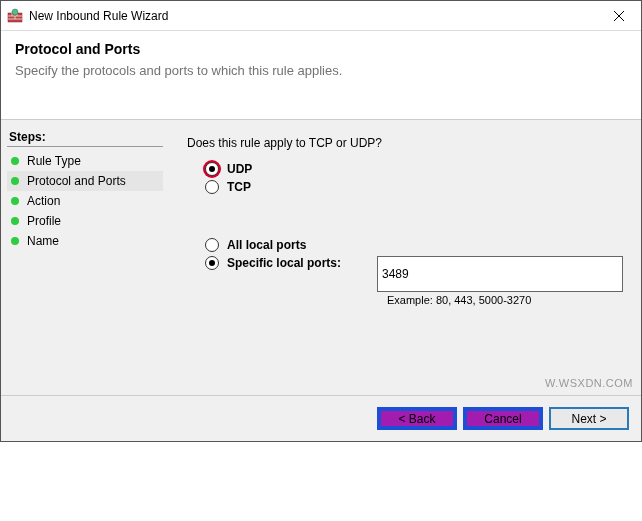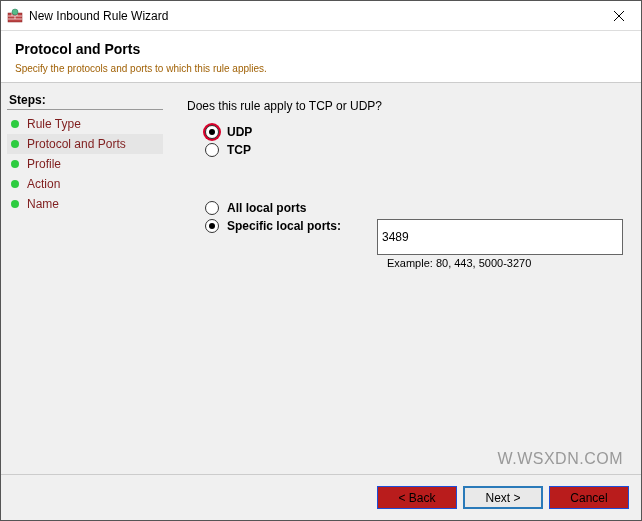--- a/index.html
+++ b/index.html
@@ -6,21 +6,21 @@
   html, body {
     margin: 0; padding: 0;
     width: 642px; height: 521px;
     font-family: "Segoe UI", Tahoma, sans-serif;
     font-size: 12px;
     background: #fff;
     color: #000;
     overflow: hidden;
   }
   .window {
-    width: 642px; height: 521px;
+    width: 642px; height: 442px;
     border: 1px solid #555;
     display: flex;
     flex-direction: column;
   }
   .titlebar {
     height: 30px;
     display: flex;
     align-items: center;
     padding: 0 0 0 6px;
     border-bottom: 1px solid #ddd;
@@ -45,28 +45,29 @@
   .header {
     padding: 10px 14px 8px 14px;
   }
   .header h1 {
     margin: 0 0 6px 0;
     font-size: 14px;
     font-weight: bold;
     color: #000;
   }
   .header .subtitle {
-    font-size: 10px;
-    color: #a16207;
+    font-size: 13px;
+    color: #737373;
   }
   .body {
     flex: 1;
     display: flex;
     background: #f0f0f0;
     border-top: 1px solid #ccc;
+    margin-top: 33px;
   }
   .steps-col {
     width: 168px;
     padding: 8px 6px;
   }
   .steps-col .steps-label {
     font-weight: bold;
     font-size: 12px;
     padding: 2px 0 2px 2px;
     border-bottom: 1px solid #999;
@@ -83,21 +84,21 @@
     background: #e5e5e5;
   }
   .step .bullet {
     width: 8px; height: 8px;
     border-radius: 50%;
     background: #2ecc40;
     margin-right: 8px;
     flex-shrink: 0;
   }
   .step .label {
-    color: #7f1d1d;
+    color: #000000;
   }
   .content-col {
     flex: 1;
     padding: 16px 18px 10px 18px;
     font-size: 12px;
     position: relative;
   }
   .question {
     margin-bottom: 12px;
   }
@@ -157,35 +158,35 @@
     display: flex;
     align-items: center;
     justify-content: flex-end;
     padding: 0 12px;
     gap: 6px;
     background: #f0f0f0;
   }
   .btn {
     min-width: 80px;
     height: 23px;
-    border: 1px solid #1d4ed8;
-    background: #b91c1c;
+    border: 4px solid #1d4ed8;
+    background: #a21caf;
     font-family: inherit;
     font-size: 12px;
     cursor: default;
     padding: 0 10px;
   }
   .btn.primary {
     border: 2px solid #2a7ab9;
     background: #e9e9e9;
   }
   .watermark {
     position: absolute;
-    right: 18px; bottom: 6px;
-    font-size: 16px;
+    right: 8px; bottom: 6px;
+    font-size: 11px;
     color: #999;
     letter-spacing: 0.5px;
   }
 </style>
 </head>
 <body>
 
 <div class="window">
 
   <div class="titlebar">
@@ -222,25 +223,25 @@
       <div class="step">
         <span class="bullet"></span>
         <span class="label">Rule Type</span>
       </div>
       <div class="step current">
         <span class="bullet"></span>
         <span class="label">Protocol and Ports</span>
       </div>
       <div class="step">
         <span class="bullet"></span>
+        <span class="label">Action</span>
+      </div>
+      <div class="step">
+        <span class="bullet"></span>
         <span class="label">Profile</span>
-      </div>
-      <div class="step">
-        <span class="bullet"></span>
-        <span class="label">Action</span>
       </div>
       <div class="step">
         <span class="bullet"></span>
         <span class="label">Name</span>
       </div>
     </div>
 
     <div class="content-col">
 
       <div class="question">Does this rule apply to TCP or UDP?</div>
@@ -268,17 +269,17 @@
       </div>
       <div class="example">Example: 80, 443, 5000-3270</div>
 
       <div class="watermark">W.WSXDN.COM</div>
     </div>
 
   </div>
 
   <div class="footer">
     <button class="btn">&lt; Back</button>
+    <button class="btn">Cancel</button>
     <button class="btn primary">Next &gt;</button>
-    <button class="btn">Cancel</button>
   </div>
 
 </div>
 
 </body></html>

